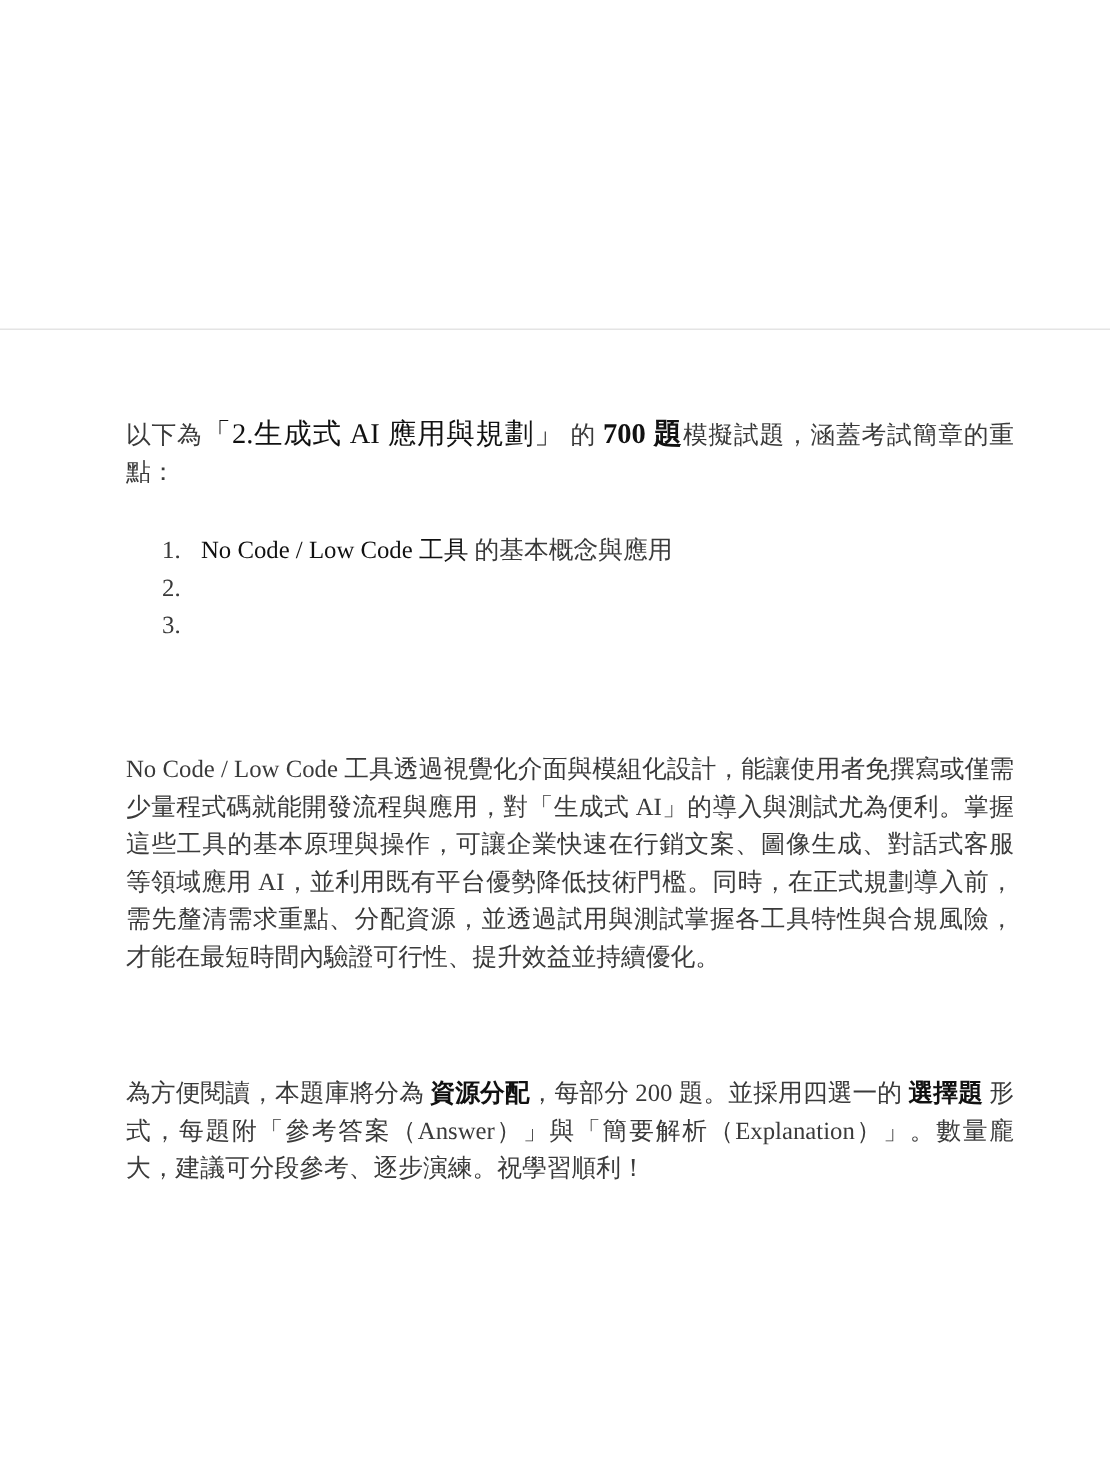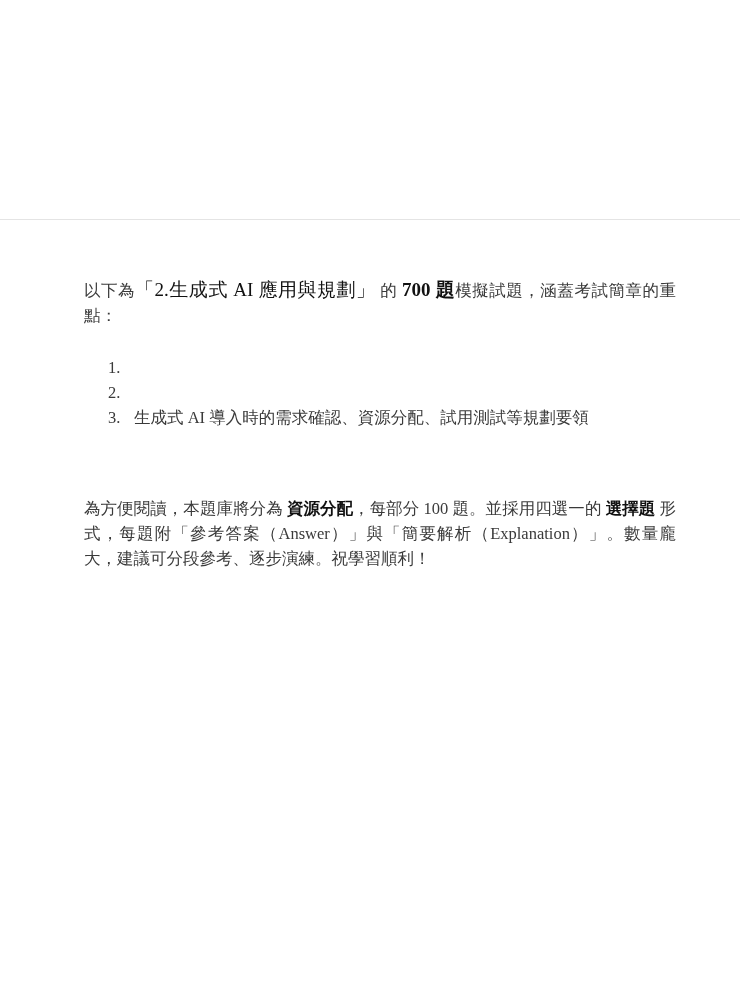--- a/index.html
+++ b/index.html
@@ -80,26 +80,27 @@
 
 <div class="divider"></div>
 
 <div class="doc">
 
   <p class="intro"><span>以下為</span><span class="title-quote">「2.生成式 AI 應用與規劃」</span><span> 的 </span><span class="count"><b>700 題</b></span><span>模擬試題，涵蓋考試簡章的重點：</span></p>
 
   <ol class="list">
     <li>
       <span class="num">1.</span>
+      <span><span class="em">No Code / Low Code 工具</span><span> 的基本概念與應用</span></span>
     </li>
     <li>
       <span class="num">2.</span>
     </li>
     <li>
       <span class="num">3.</span>
-      <span>生成式 AI 導入時的需求確認、資源分配、試用測試等規劃要領</span>
     </li>
   </ol>
 
+  <p class="para2">No Code / Low Code 工具透過視覺化介面與模組化設計，能讓使用者免撰寫或僅需少量程式碼就能開發流程與應用，對「生成式 AI」的導入與測試尤為便利。掌握這些工具的基本原理與操作，可讓企業快速在行銷文案、圖像生成、對話式客服等領域應用 AI，並利用既有平台優勢降低技術門檻。同時，在正式規劃導入前，需先釐清需求重點、分配資源，並透過試用與測試掌握各工具特性與合規風險，才能在最短時間內驗證可行性、提升效益並持續優化。</p>
 
-  <p class="para3"><span>為方便閱讀，本題庫將分為 </span><span class="bold">資源分配</span><span>，每部分 100 題。並採用四選一的 </span><span class="bold">選擇題</span><span> 形式，每題附「參考答案（Answer）」與「簡要解析（Explanation）」。數量龐大，建議可分段參考、逐步演練。祝學習順利！</span></p>
+  <p class="para3"><span>為方便閱讀，本題庫將分為 </span><span class="bold">資源分配</span><span>，每部分 200 題。並採用四選一的 </span><span class="bold">選擇題</span><span> 形式，每題附「參考答案（Answer）」與「簡要解析（Explanation）」。數量龐大，建議可分段參考、逐步演練。祝學習順利！</span></p>
 
 </div>
 
 </body></html>

